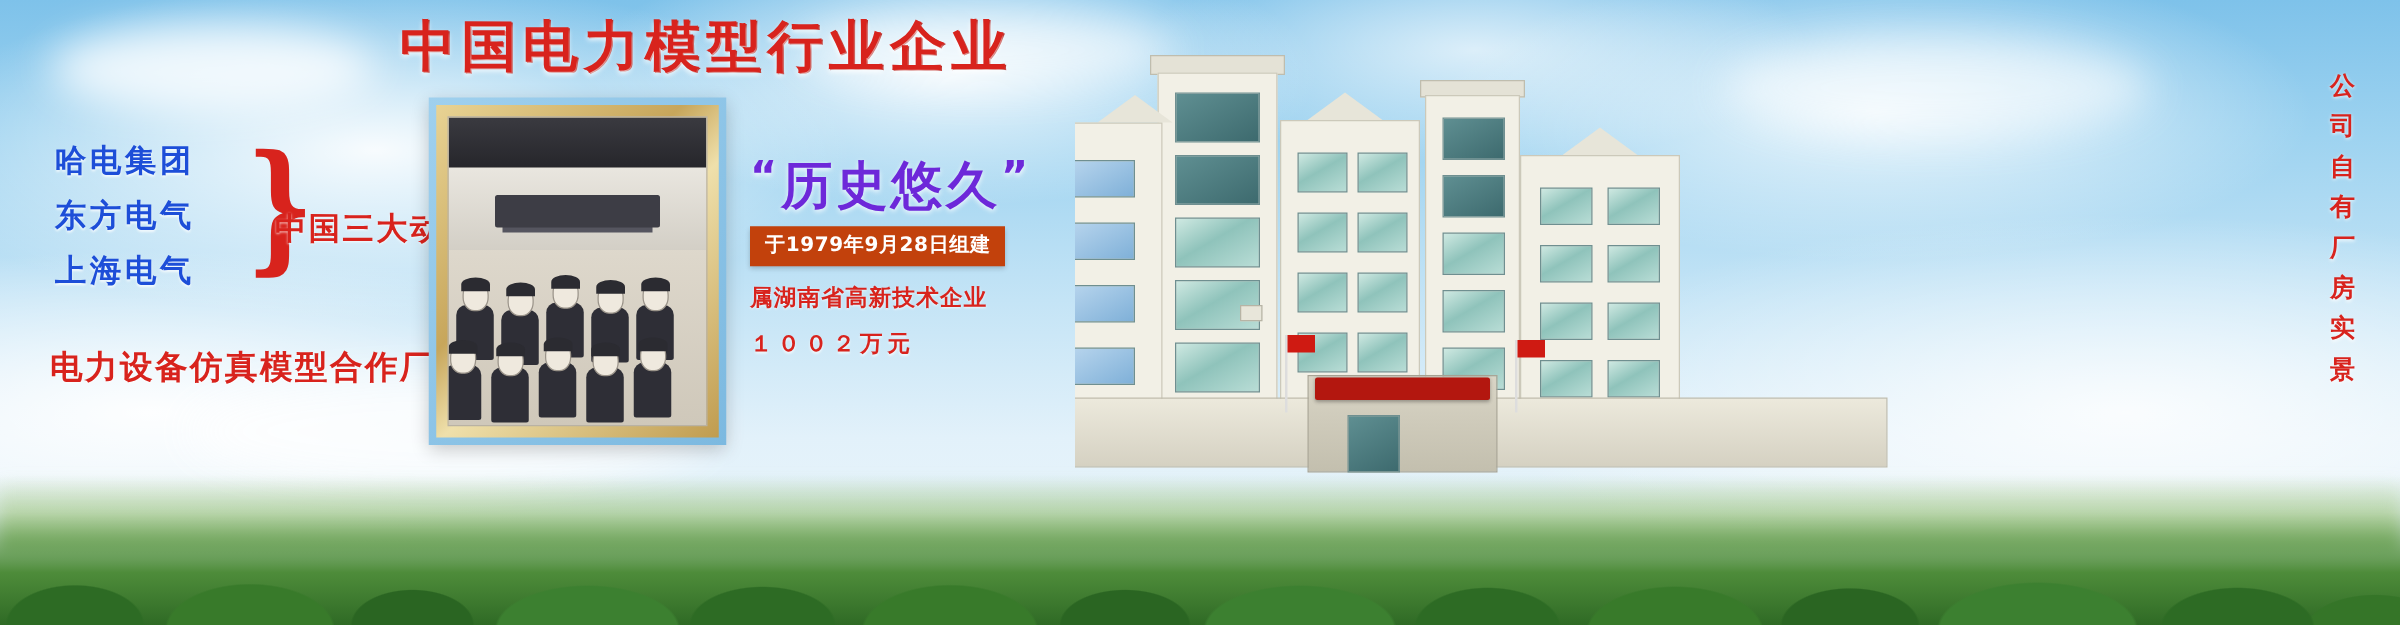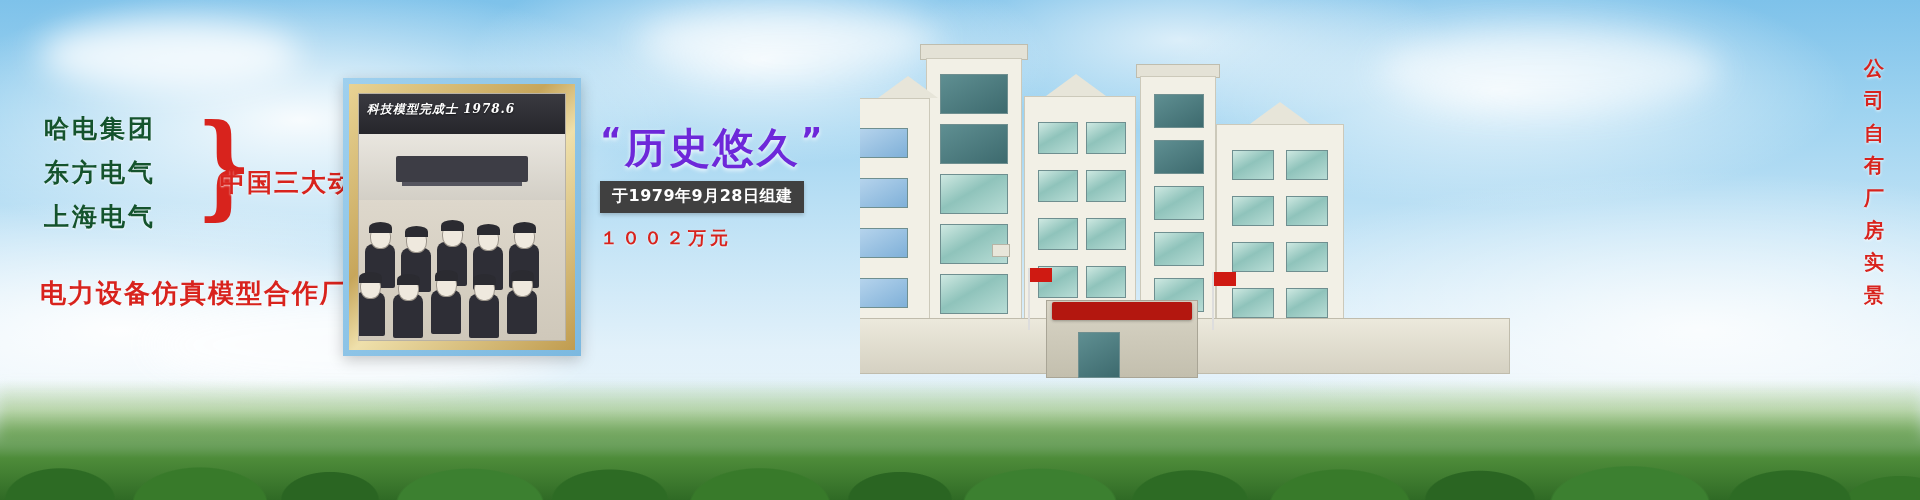--- a/index.html
+++ b/index.html
@@ -60,21 +60,21 @@
     position:absolute;left:0;top:8px;width:1130px;text-align:center;
     font-size:44px;font-weight:bold;color:#d8231d;letter-spacing:5px;
     text-shadow:0 2px 4px rgba(255,255,255,.85), 1px 1px 0 #b3140f;
     white-space:nowrap;
   }
 
   
   .left-block{position:absolute;left:30px;top:108px;width:345px;color:#d8231d;}
   .brand-rows{position:relative;height:120px;}
   .brand{
-    font-size:25px;font-weight:bold;letter-spacing:3px;color:#14532d;
+    font-size:25px;font-weight:bold;letter-spacing:3px;color:#1d4ed8;
     position:absolute;left:14px;
     text-shadow:0 1px 2px rgba(255,255,255,.8);
   }
   .brand.b0{top:4px;}
   .brand.b1{top:48px;}
   .brand.b2{top:92px;text-align:right;}
   .brace{
     position:absolute;left:158px;top:2px;
     font-size:112px;line-height:112px;font-weight:bold;color:#d8231d;
     font-family:"DejaVu Serif","Liberation Serif",serif;
@@ -146,21 +146,21 @@
   
   .center-copy{position:absolute;left:600px;top:124px;width:260px;}
   .slogan{
     font-size:41px;font-weight:bold;color:#6d28d9;letter-spacing:3px;
     white-space:nowrap;line-height:1;
     text-shadow:0 2px 4px rgba(255,255,255,.85);
   }
   .slogan .qm{font-size:33px;vertical-align:10px;}
   .blue-badge{
     display:inline-block;margin-top:12px;
-    background:#404040;color:#fff;font-size:16px;font-weight:bold;
+    background:#c2410c;color:#fff;font-size:16px;font-weight:bold;
     padding:5px 12px 6px;letter-spacing:.5px;white-space:nowrap;
     box-shadow:0 2px 4px rgba(0,0,0,.2);
   }
   .red-line{
     margin-top:13px;font-size:18px;font-weight:bold;color:#d8231d;
     letter-spacing:1px;white-space:nowrap;
     text-shadow:0 1px 2px rgba(255,255,255,.8);
   }
   .red-line.amount{letter-spacing:4px;}
 
@@ -210,38 +210,38 @@
   <div class="sky"></div>
   <div class="cloud" style="left:40px;top:20px;width:260px;height:70px;"></div>
   <div class="cloud" style="left:640px;top:10px;width:300px;height:60px;opacity:.75;"></div>
   <div class="cloud" style="left:1380px;top:30px;width:340px;height:80px;opacity:.7;"></div>
   <div class="cloud" style="left:150px;top:300px;width:420px;height:90px;opacity:.9;"></div>
 
   <div class="grass-haze"></div>
   <div class="ground"></div>
   <div class="treebelt"></div>
 
+  <div class="title">中国电力模型行业企业</div>
 
   <div class="left-block">
     <div class="brand-rows">
       <div class="brand b0">哈电集团</div>
       <div class="brand b1">东方电气</div>
       <div class="brand b2">上海电气</div>
       <div class="brace">}</div>
       <div class="three-power">中国三大动力</div>
     </div>
     <div class="coop">电力设备仿真模型合作厂家</div>
   </div>
 
   <div class="photo-frame">
     <div class="photo-gold">
       <div class="photo-inner">
         <div class="photo-topband"></div>
         <div class="photo-wall"></div>
-        <div class="photo-caption">科技模型完成士 1978.6</div>
         <div class="photo-desk"></div>
         <div class="crowd">
           <div class="body" style="left:6px;top:54px;"></div>
           <div class="head" style="left:11px;top:34px;"></div>
           <div class="body" style="left:42px;top:58px;"></div>
           <div class="head" style="left:47px;top:38px;"></div>
           <div class="body" style="left:78px;top:52px;"></div>
           <div class="head" style="left:83px;top:32px;"></div>
           <div class="body" style="left:114px;top:56px;"></div>
           <div class="head" style="left:119px;top:36px;"></div>
@@ -260,20 +260,21 @@
         </div>
       </div>
     </div>
   </div>
 
   <div class="center-copy">
     <div class="slogan">
       <span class="qm">“</span><span>历史悠久</span><span class="qm">”</span>
     </div>
     <div class="blue-badge">于1979年9月28日组建</div>
+    <div class="red-line">属湖南省高新技术企业</div>
     <div class="red-line amount">１００２万元</div>
   </div>
 
   <div class="building-photo">
 
     <div class="roofcap" style="left:60px;top:44px;width:108px;height:16px;"></div>
     <div class="blk" style="left:66px;top:58px;width:96px;height:300px;"></div>
     <div class="win dark" style="left:80px;top:74px;width:68px;height:40px;"></div>
     <div class="win dark" style="left:80px;top:124px;width:68px;height:40px;"></div>
     <div class="win" style="left:80px;top:174px;width:68px;height:40px;"></div>

